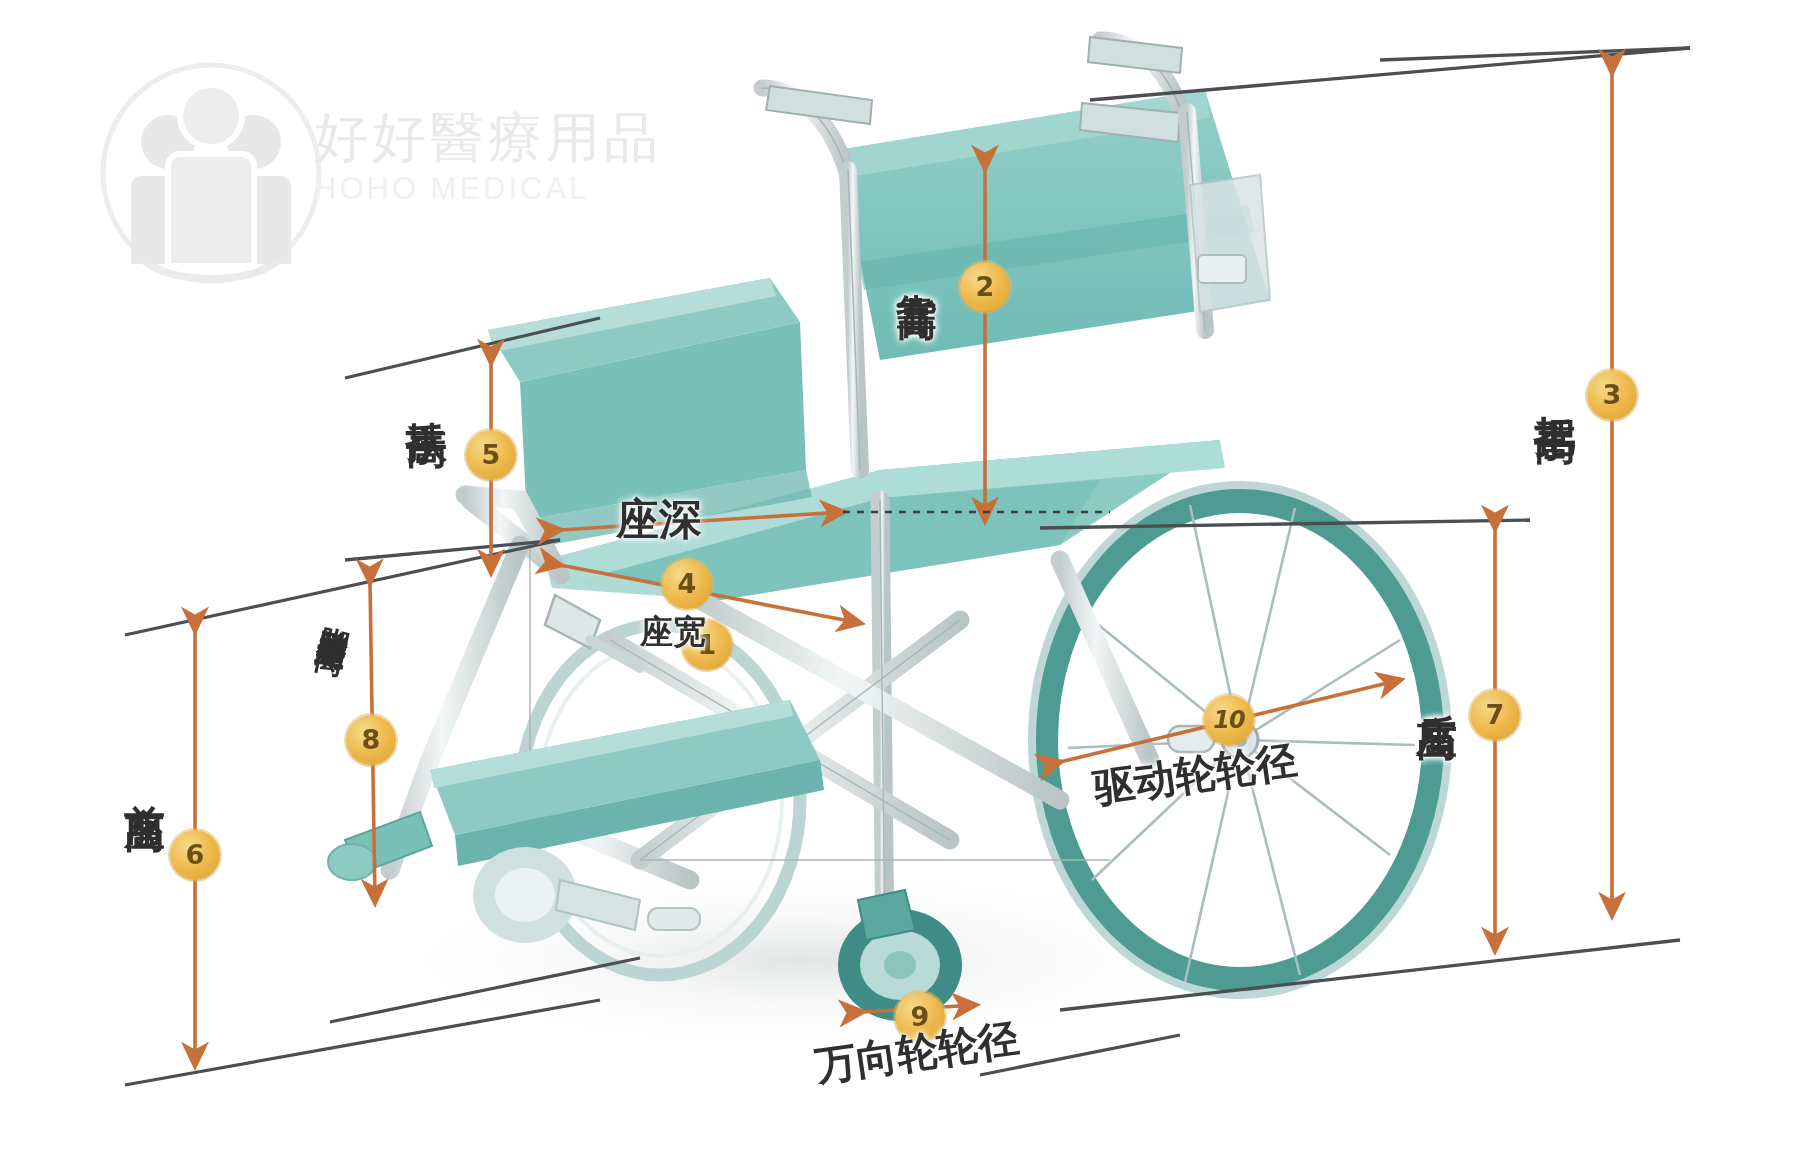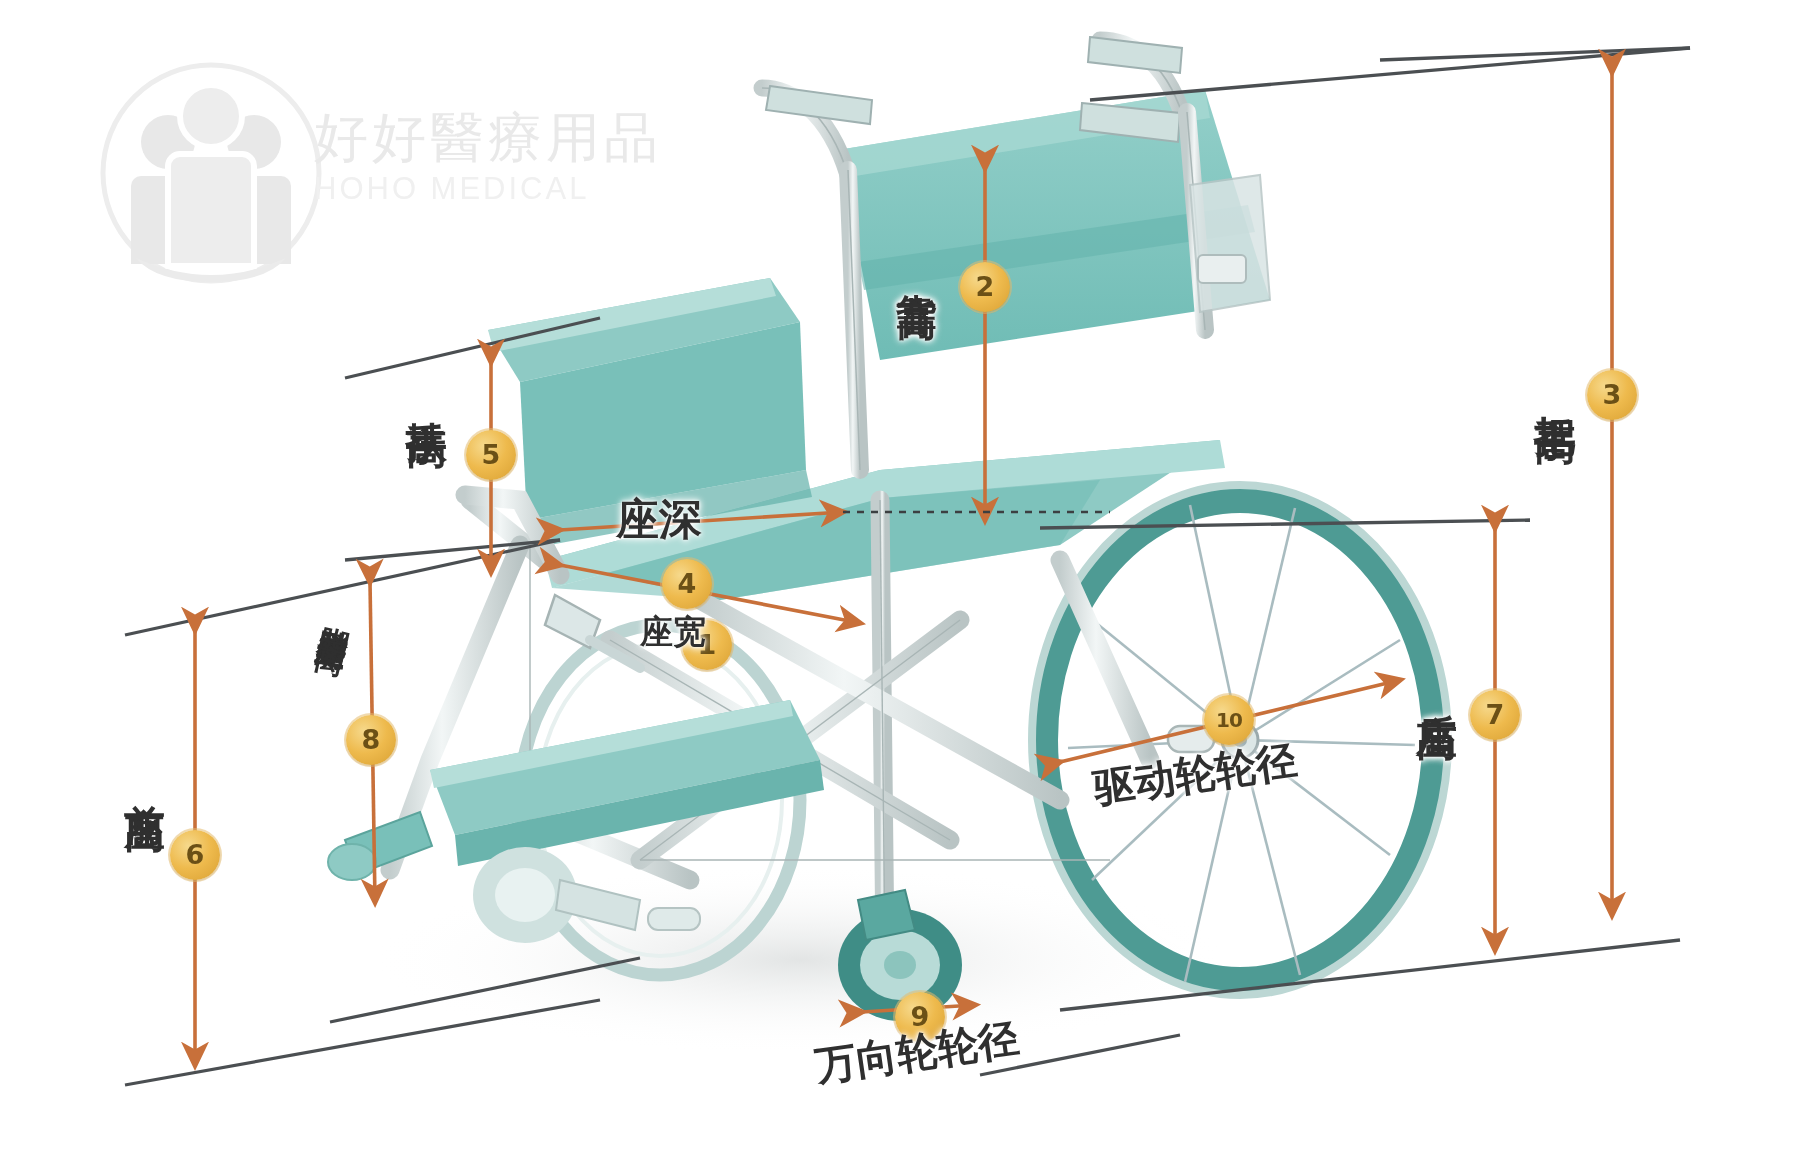--- a/index.html
+++ b/index.html
@@ -15,21 +15,21 @@
 
   
   .layer{position:absolute;left:0;top:0;width:1799px;height:1173px;}
 
   
   .badge{position:absolute;width:50px;height:50px;border-radius:50%;
         background:radial-gradient(circle at 36% 32%, #f6d98c 0%, #eeba4d 48%, #d9a032 100%);
         box-shadow:0 0 0 2px rgba(228,188,112,.55), 0 1px 2px rgba(0,0,0,.18);
         color:#6b5016;font-weight:bold;font-size:27px;line-height:50px;text-align:center;
         font-family:"DejaVu Sans",sans-serif;z-index:40;}
-  .badge.b10{font-size:20px;letter-spacing:-1px;}
+  .badge.b10{font-size:24px;letter-spacing:-1px;font-style:italic;}
 
   
   .lab{position:absolute;color:#2f2f2f;font-weight:bold;z-index:45;
        font-family:"DejaVu Sans","Liberation Sans",sans-serif;
        text-shadow:0 0 3px #fff,0 0 6px #fff,0 0 9px #fff;white-space:nowrap;}
   .vert{writing-mode:vertical-rl;text-orientation:upright;letter-spacing:2px;}
 </style>
 </head>
 <body>
 

